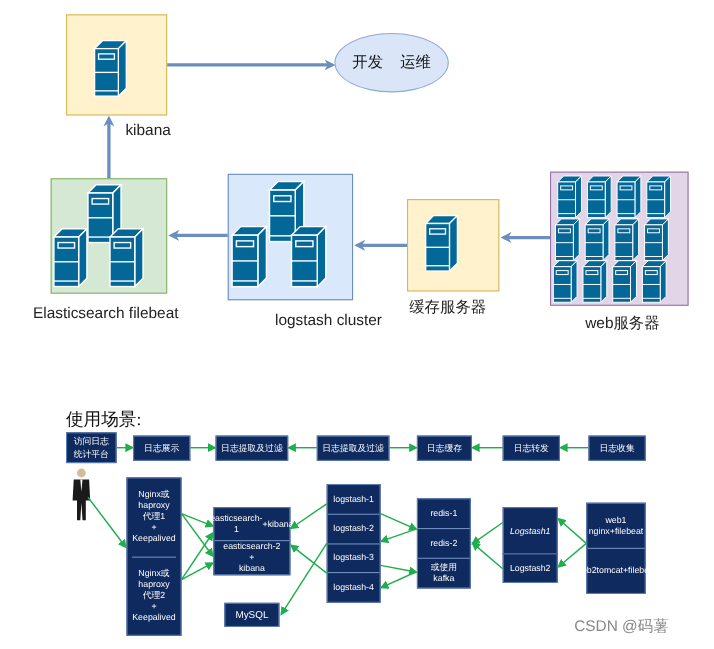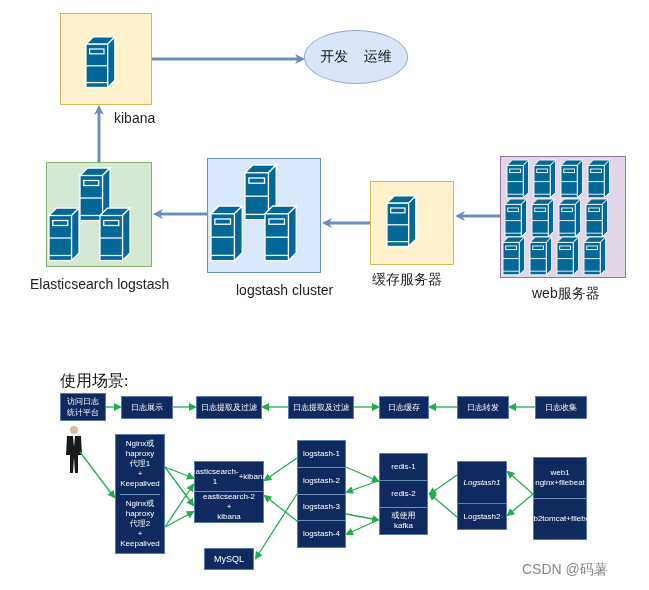--- a/index.html
+++ b/index.html
@@ -111,22 +111,22 @@
       <g transform="translate(557,237) scale(0.9)">
         <use href="#srv"></use>
       </g>
       <g transform="translate(584,237) scale(0.9)">
         <use href="#srv"></use>
       </g>
     </g>
 </svg>
 
 <div class="lbl" style="left:114px;top:110px;">kibana</div>
-<div class="lbl" style="left:30px;top:276px;">Elasticsearch logstash</div>
-<div class="lbl" style="left:204px;top:282px;padding-left:32px;">logstash cluster</div>
+<div class="lbl" style="left:30px;top:276px;">Elasticsearch filebeat</div>
+<div class="lbl" style="left:218px;top:282px;padding-left:32px;">logstash cluster</div>
 <div class="lbl" style="left:372px;top:271px;">缓存服务器</div>
 <div class="lbl" style="left:532px;top:285px;">web服务器</div>
 
 <div class="title2" style="left:60px;top:371px;">使用场景:</div>
 
 <div class="nb" style="left:60px;top:393px;width:46px;height:28px;white-space:pre;text-align:center;"><span>访问日志
 统计平台</span></div>
 <div class="nb" style="left:121px;top:396px;width:52px;height:23px;">
     <span>日志展示</span>
   </div>
@@ -145,21 +145,21 @@
 <div class="nb" style="left:535px;top:396px;width:52px;height:23px;">
     <span>日志收集</span>
   </div>
 
 <svg width="20" height="50" style="left:64px;top:425px;" viewBox="0 0 20 50">
   <circle cx="10" cy="5" r="4" fill="#d9b99b"></circle>
   <path d="M3,11 L17,11 L18,30 L14,30 L14,48 L11,48 L10,32 L9,48 L6,48 L6,30 L2,30 Z" fill="#1a1a1a"></path>
   <path d="M9,11 L10,22 L11,11 Z" fill="#fff"></path>
 </svg>
 
-<div class="stack" style="left:115px;top:434px;width:50px;height:120px;align-items:center;">
+<div class="stack" style="left:115px;top:434px;width:50px;height:144px;align-items:center;">
   <div style="flex-direction:column;">
     <span>Nginx或</span>
     <span>haproxy</span>
     <span>代理1</span>
     <span>+</span>
     <span>Keepalived</span>
   </div>
   <div style="flex-direction:column;">
     <span>Nginx或</span>
     <span>haproxy</span>

